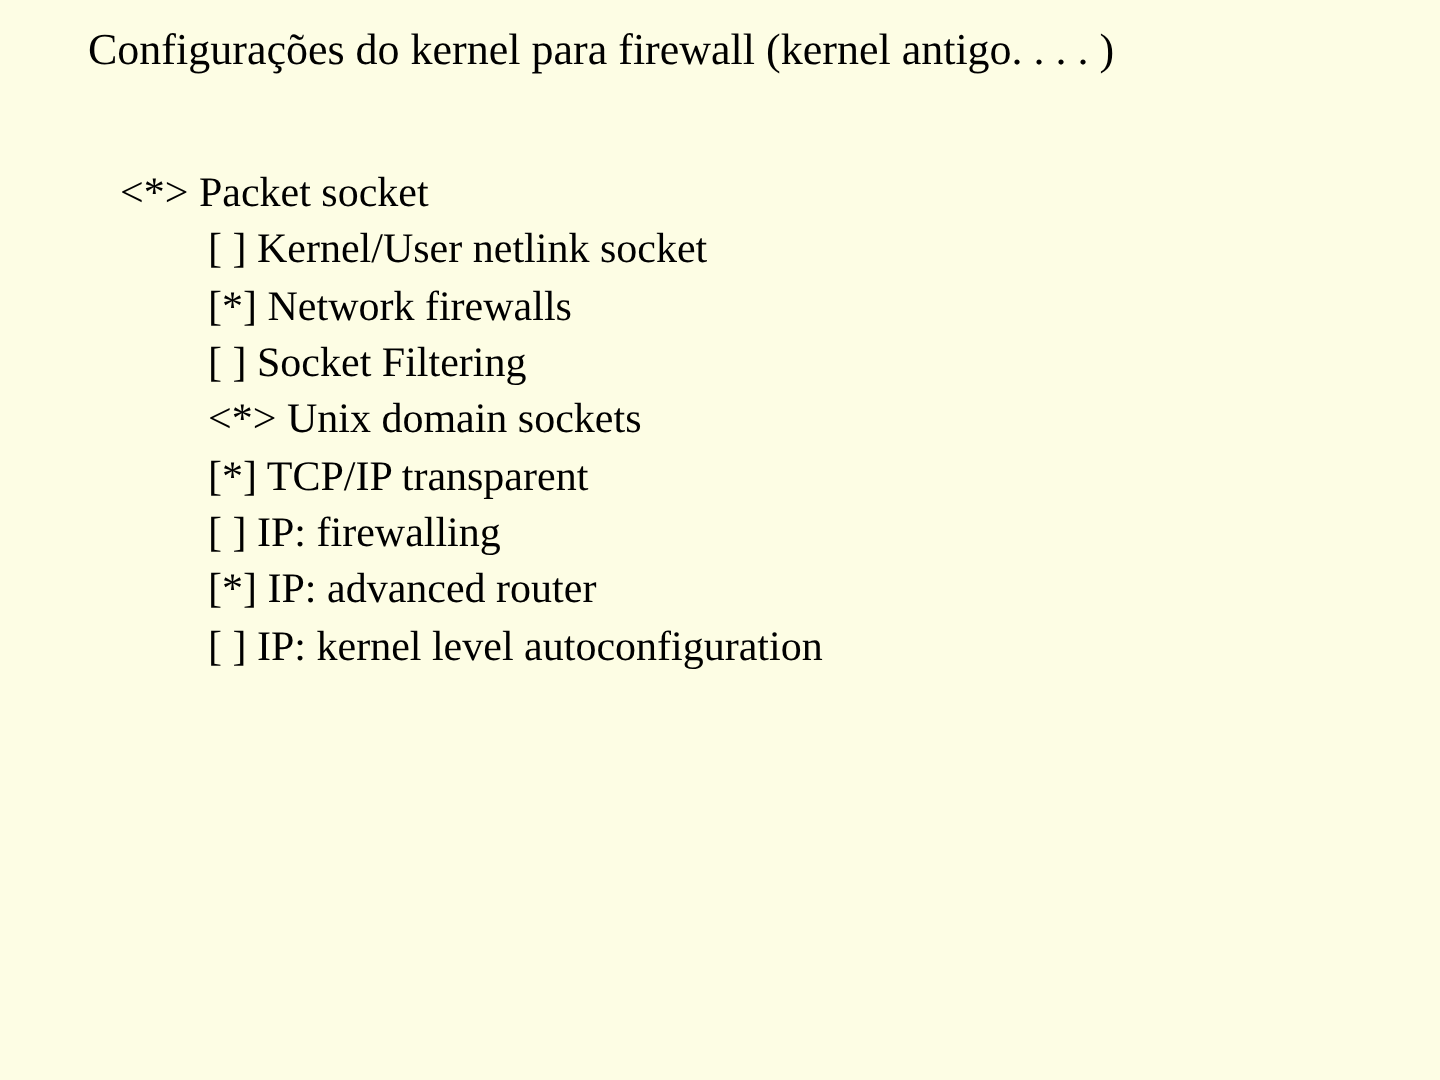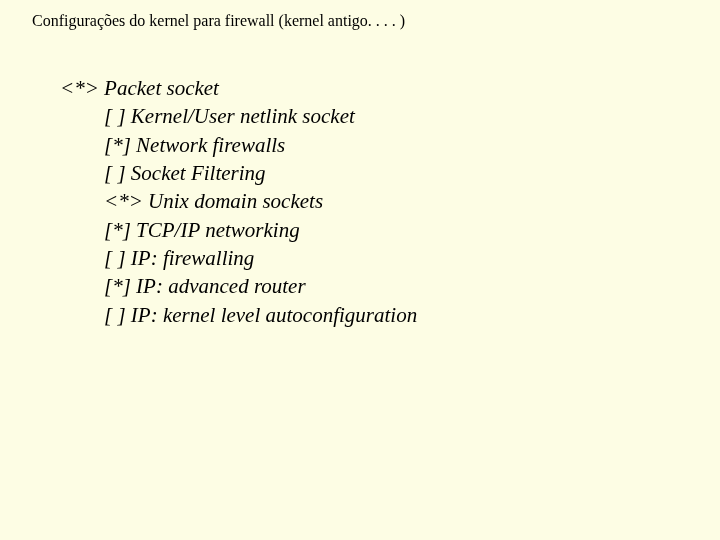--- a/index.html
+++ b/index.html
@@ -10,31 +10,30 @@
     background: #fdfde4;
     font-family: "Times New Roman", Times, serif;
     font-size: 21px;
     color: #000;
   }
   .slide {
     box-sizing: border-box;
     padding: 12px 20px 20px 32px;
   }
   .title {
-    margin: 0 0 44px 0;
+    margin: 0 0 44px 12px;
     font-weight: normal;
-    font-size: 16px;
+    font-size: 22px;
   }
   .config-block {
     margin-left: 28px;
     line-height: 1.35;
   }
   .row {
     white-space: nowrap;
-    font-style: italic;
   }
   .row.top {
     margin-left: 0;
   }
   .row.sub {
     margin-left: 44px;
   }
   .marker {
     display: inline;
   }
@@ -43,18 +42,18 @@
 <body>
 
 <div class="slide">
   <div class="title">Configurações do kernel para firewall (kernel antigo. . . . )</div>
   <div class="config-block">
       <div class="row top"><span class="marker">&lt;*&gt;</span> <span>Packet socket</span></div>
       <div class="row sub"><span class="marker">[ ]</span> <span>Kernel/User netlink socket</span></div>
       <div class="row sub"><span class="marker">[*]</span> <span>Network firewalls</span></div>
       <div class="row sub"><span class="marker">[ ]</span> <span>Socket Filtering</span></div>
       <div class="row sub"><span class="marker">&lt;*&gt;</span> <span>Unix domain sockets</span></div>
-      <div class="row sub"><span class="marker">[*]</span> <span>TCP/IP networking</span></div>
+      <div class="row sub"><span class="marker">[*]</span> <span>TCP/IP transparent</span></div>
       <div class="row sub"><span class="marker">[ ]</span> <span>IP: firewalling</span></div>
       <div class="row sub"><span class="marker">[*]</span> <span>IP: advanced router</span></div>
       <div class="row sub"><span class="marker">[ ]</span> <span>IP: kernel level autoconfiguration</span></div>
     </div>
 </div>
 
 </body></html>

